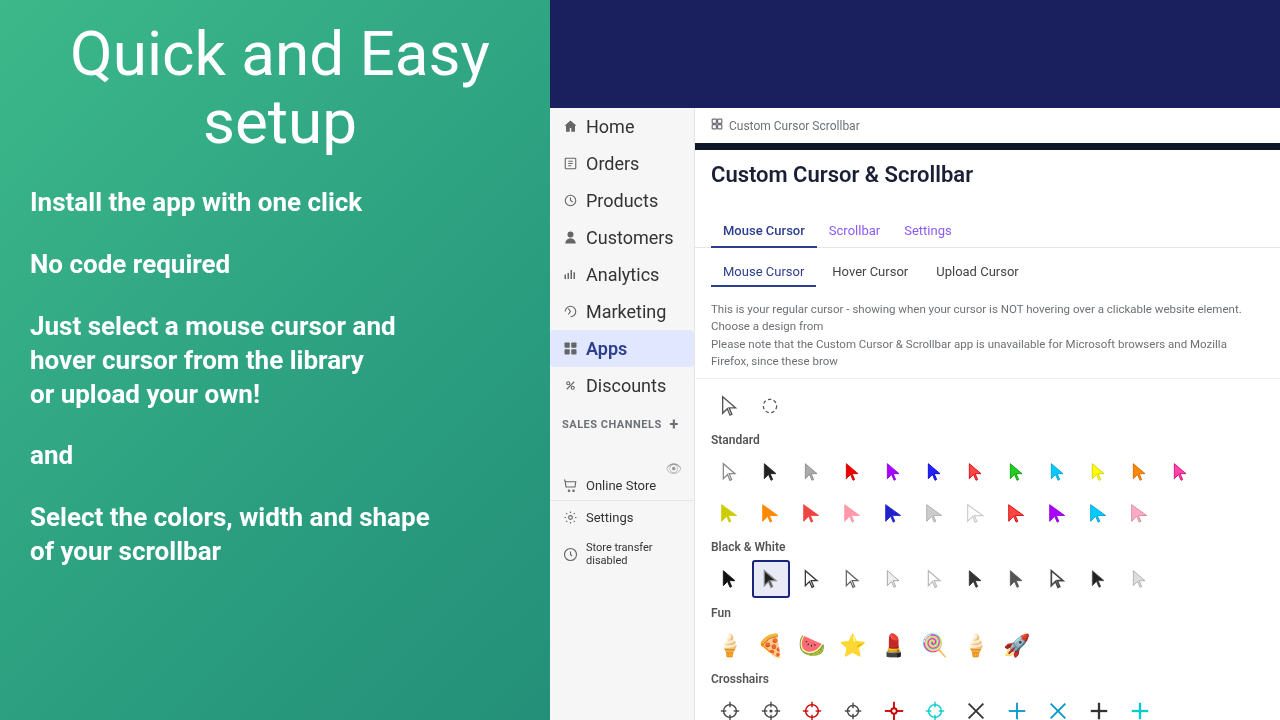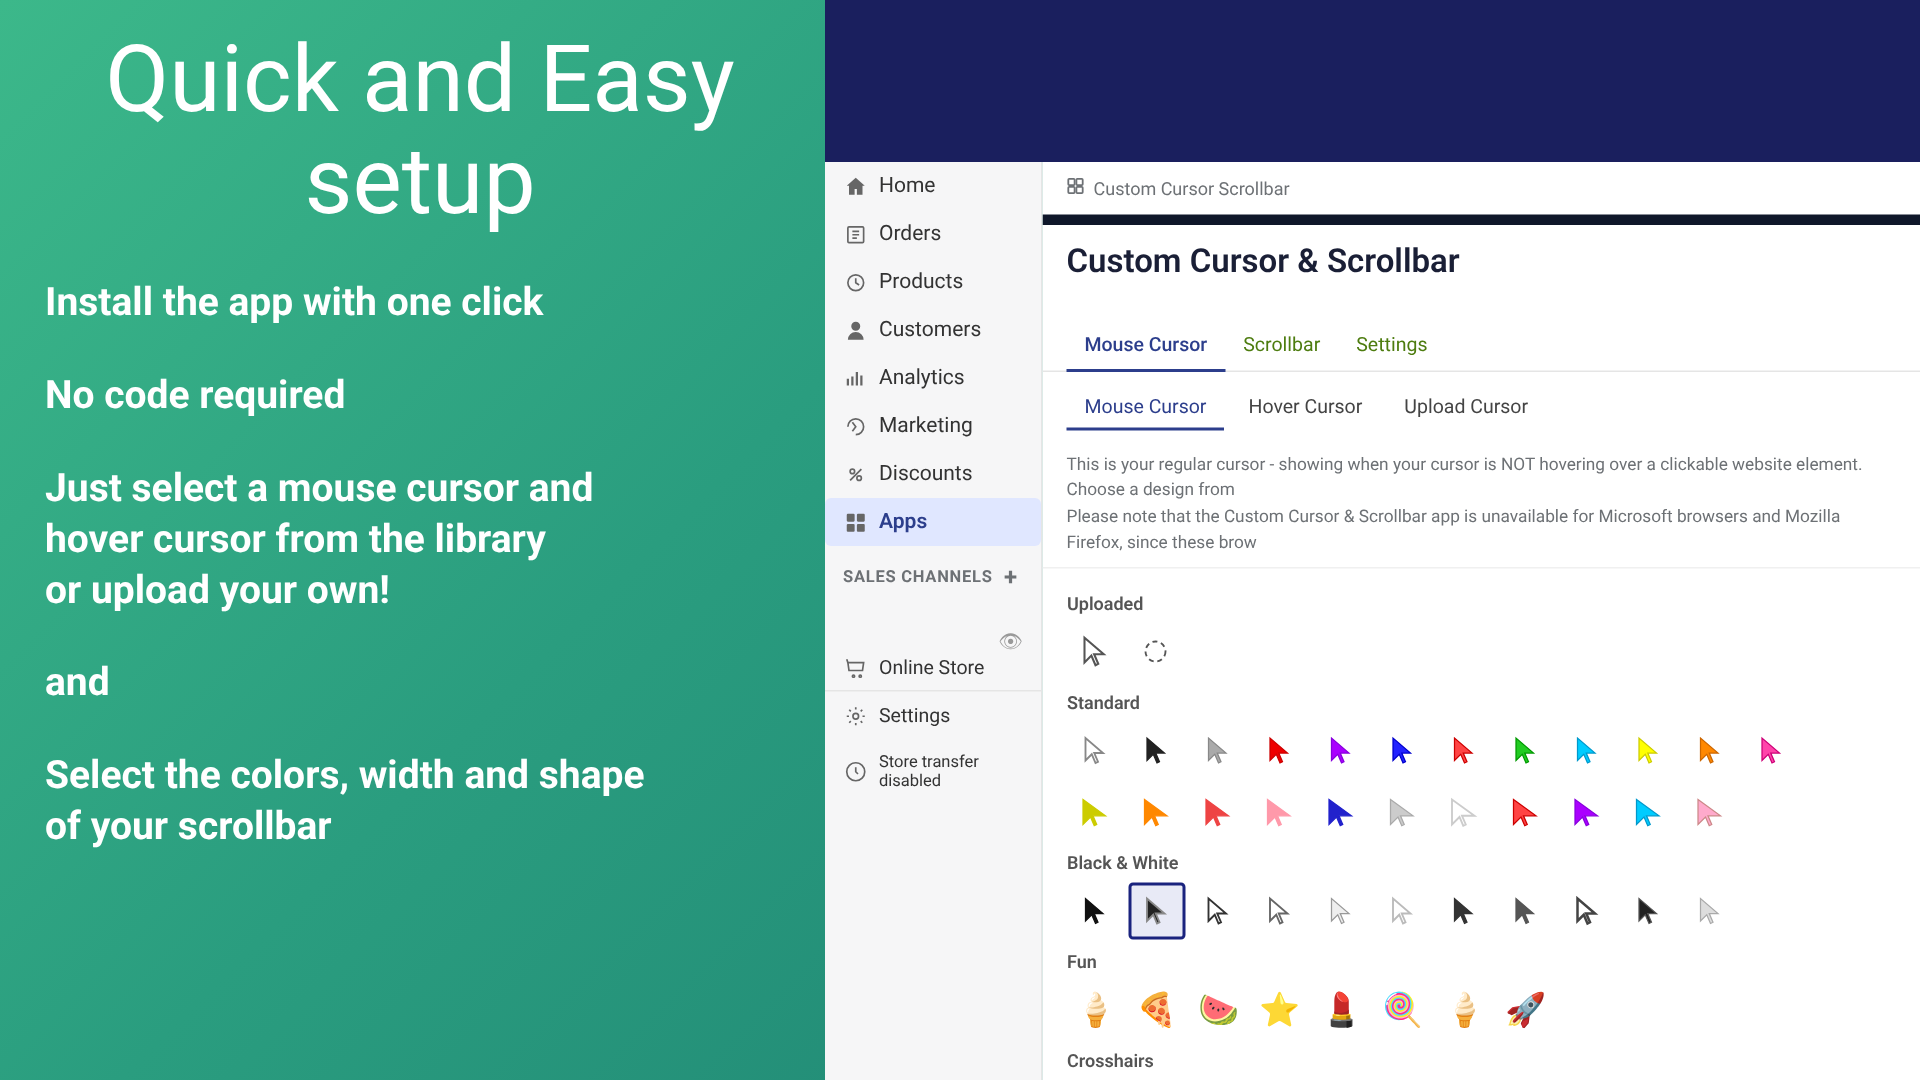--- a/index.html
+++ b/index.html
@@ -75,21 +75,21 @@
     }
 
     .sidebar-nav {
       list-style: none;
     }
 
     .sidebar-item {
       display: flex;
       align-items: center;
       padding: 8px 12px;
-      font-size: 14px;
+      font-size: 18px;
       color: #333;
       cursor: pointer;
       gap: 8px;
     }
 
     .sidebar-item.active {
       background: #e0e7ff;
       color: #2c3e8c;
       font-weight: 600;
       border-radius: 4px;
@@ -181,21 +181,21 @@
     
     .tabs-bar {
       display: flex;
       border-bottom: 1px solid #e5e5e5;
       padding: 0 16px;
     }
 
     .tab {
       padding: 8px 12px;
       font-size: 13px;
-      color: #4d7c0f;
+      color: #8b5cf6;
       cursor: pointer;
       border-bottom: 2px solid transparent;
       margin-bottom: -1px;
     }
 
     .tab.active {
       color: #2c3e8c;
       border-bottom-color: #2c3e8c;
       font-weight: 500;
     }
@@ -353,40 +353,40 @@
         </li>
         <li class="sidebar-item">
           <span class="sidebar-icon">
             <svg class="icon-svg" viewBox="0 0 20 20" fill="none" stroke="currentColor" stroke-width="1.5">
                 <path d="M3 10c0-3.9 3.1-7 7-7s7 3.1 7 7-3.1 7-7 7"></path>
                 <path d="M7 14l3-4-3-4"></path>
               </svg>
           </span>
           <span>Marketing</span>
         </li>
-        <li class="sidebar-item">
-          <span class="sidebar-icon">
-            <svg class="icon-svg" viewBox="0 0 20 20" fill="none" stroke="currentColor" stroke-width="1.5">
-                <circle cx="7" cy="7" r="2"></circle>
-                <circle cx="13" cy="13" r="2"></circle>
-                <path d="M5 15L15 5"></path>
-              </svg>
-          </span>
-          <span>Discounts</span>
-        </li>
         <li class="sidebar-item active">
           <span class="sidebar-icon">
             <svg class="icon-svg" viewBox="0 0 20 20" fill="currentColor">
                 <rect x="2" y="2" width="7" height="7" rx="1"></rect>
                 <rect x="11" y="2" width="7" height="7" rx="1"></rect>
                 <rect x="2" y="11" width="7" height="7" rx="1"></rect>
                 <rect x="11" y="11" width="7" height="7" rx="1"></rect>
               </svg>
           </span>
           <span>Apps</span>
+        </li>
+        <li class="sidebar-item">
+          <span class="sidebar-icon">
+            <svg class="icon-svg" viewBox="0 0 20 20" fill="none" stroke="currentColor" stroke-width="1.5">
+                <circle cx="7" cy="7" r="2"></circle>
+                <circle cx="13" cy="13" r="2"></circle>
+                <path d="M5 15L15 5"></path>
+              </svg>
+          </span>
+          <span>Discounts</span>
         </li>
       </ul>
 
       <div class="sidebar-section-header">
         <span>SALES CHANNELS</span>
         <span class="add-btn">+</span>
       </div>
 
       <div class="sidebar-item-sub">
         <div class="left">
@@ -454,21 +454,20 @@
         <div class="sub-tab">Upload Cursor</div>
       </div>
 
       <div class="description-text" style="margin-top:6px;">
         <span style="white-space:pre-line;">This is your regular cursor - showing when your cursor is NOT hovering over a clickable website element. Choose a design from
 Please note that the Custom Cursor &amp; Scrollbar app is unavailable for Microsoft browsers and Mozilla Firefox, since these brow</span>
       </div>
 
       <div class="gallery" style="height:380px; overflow-y:auto;">
 
-        <div class="gallery-section-label">Uploaded</div>
         <div class="section-row">
           <div class="c" title="arrow">
             <svg width="22" height="22" viewBox="0 0 24 24">
                 <polygon points="4,2 4,20 9,15 12,22 14,21 11,14 18,14" fill="none" stroke="#555" stroke-width="1.5"></polygon>
               </svg>
           </div>
           <div class="c" title="circle">
             <svg width="20" height="20" viewBox="0 0 24 24">
                 <circle cx="12" cy="12" r="8" fill="none" stroke="#555" stroke-width="1.5" stroke-dasharray="4,3"></circle>
               </svg>

